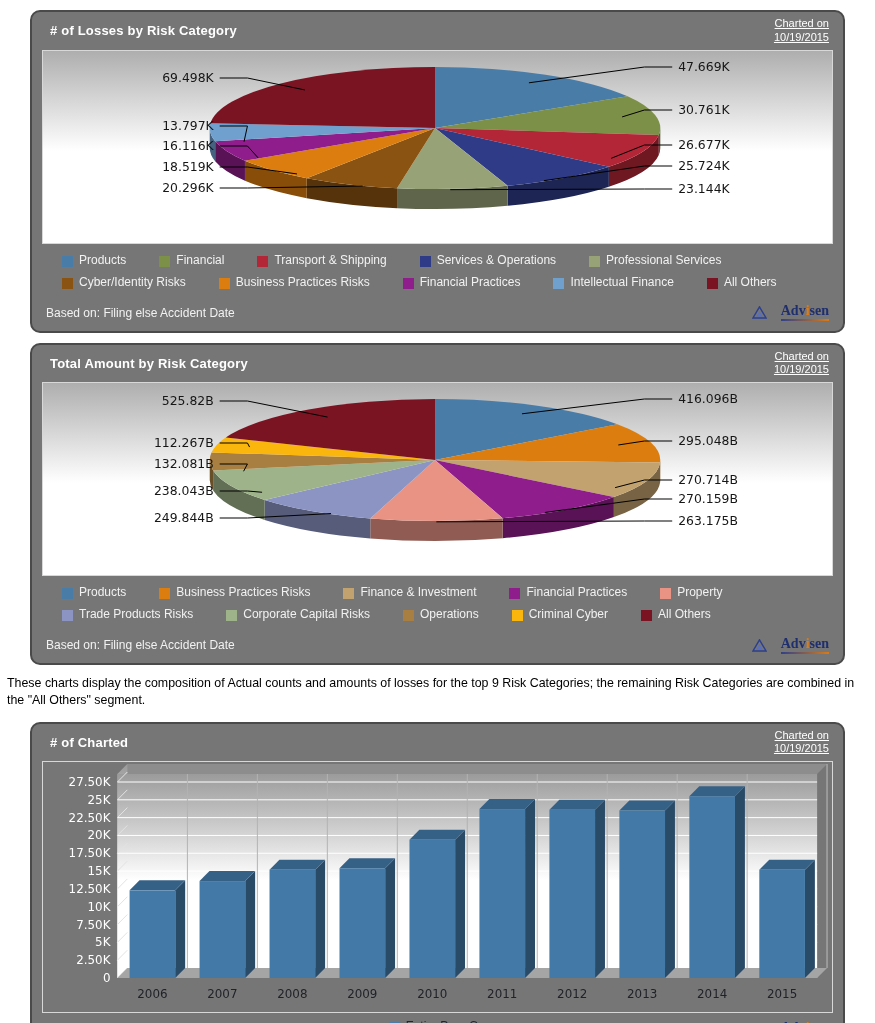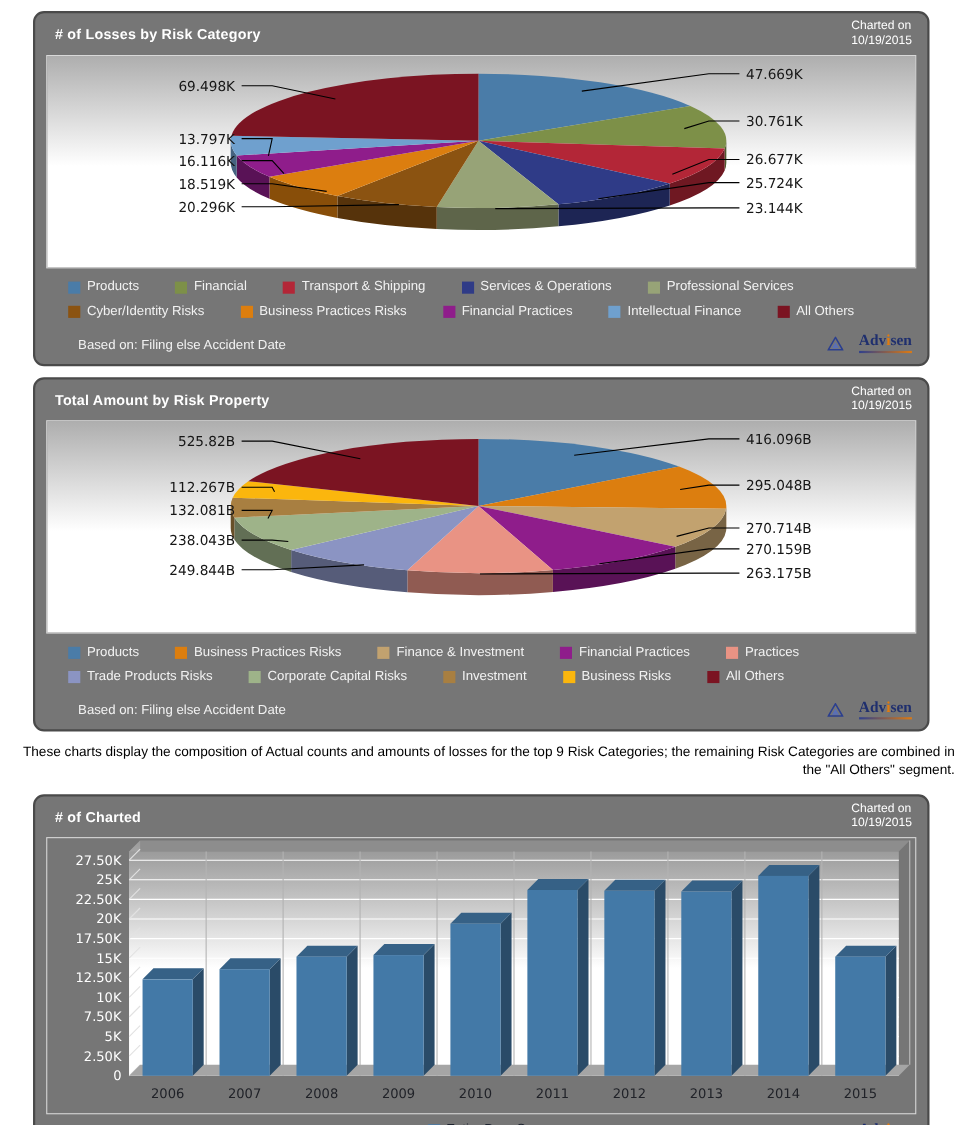--- a/index.html
+++ b/index.html
@@ -1,38 +1,38 @@
 <!DOCTYPE html>
 <html><head>
 <meta charset="utf-8">
 <style>
   html,body{margin:0;padding:0;background:#ffffff;}
   body{width:875px;height:1023px;font-family:"Liberation Sans",sans-serif;-webkit-font-smoothing:antialiased;}
   .panel{margin:0 30px 10px 30px;background:#767676;border:2px solid #4a4a4a;border-radius:10px;overflow:hidden;}
   .panel.first{margin-top:10px;}
   .panel-head{display:flex;justify-content:space-between;align-items:flex-start;padding:7px 14px 5px 14px;}
   .panel-title{margin:4px;font-size:13px;font-weight:bold;color:#ffffff;letter-spacing:.2px;}
-  .charted{font-size:11px;color:#ffffff;text-align:left;line-height:1.25;margin-top:-2px;}
+  .charted{font-size:11px;color:#ffffff;text-align:right;line-height:1.25;margin-top:-2px;text-decoration:underline;}
   .chart-area{margin:0 10px;border:1px solid #d8d8d8;position:relative;}
   .pie-area{height:192px;background:linear-gradient(#aeaeae,#ffffff 52%,#ffffff);}
   .bar-area{height:250px;background:#767676;}
   .chart-area svg{position:absolute;left:0;top:0;width:100%;height:100%;}
   svg text{font-family:"DejaVu Sans","Liberation Sans",sans-serif;}
   .legend{padding:9px 14px 0 14px;}
   .legend-row{display:flex;gap:17px;margin-bottom:8px;align-items:center;flex-wrap:nowrap;}
   .li{display:inline-flex;align-items:flex-end;font-size:12px;color:#f2f2f2;white-space:nowrap;padding-left:16px;}
   .sw{width:11px;height:11px;display:inline-block;margin-right:6px;flex:none;}
   .panel-foot{position:relative;display:flex;justify-content:space-between;align-items:center;padding:6px 14px 8px 14px;min-height:20px;}
-  .basedon{font-size:12px;color:#f2f2f2;margin-left:25px;}
+  .basedon{font-size:12px;color:#f2f2f2;}
   .foot-legend{position:absolute;left:50%;top:6px;transform:translateX(-50%);}
   .foot-legend .li{color:#1e2430;}
   .advisen{display:inline-flex;align-items:center;gap:14px;}
   .adv-text{font-family:"Liberation Serif",serif;font-weight:bold;font-size:14px;color:#1f2f6e;line-height:1;border-bottom:2px solid;border-image:linear-gradient(to right,#2b3f8f,#e07b10) 1;padding-bottom:1px;}
   .adv-i{color:#e07b10;}
-  .note{margin:10px 7px 12px 7px;font-size:12.4px;color:#000;line-height:1.4;max-width:862px;text-align:right;}
+  .note{margin:10px 7px 12px 7px;font-size:12.4px;color:#000;line-height:1.4;max-width:862px;}
 </style>
 </head>
 <body>
 
 <section class="panel first">
   <div class="panel-head">
     <h2 class="panel-title"># of Losses by Risk Category</h2>
     <div class="charted">
       <div>Charted on</div>
       <div>10/19/2015</div>
@@ -133,21 +133,21 @@
         <polygon points="7.5,0.8 14,12 1,12" fill="none" stroke="#2b3f8f" stroke-width="1.4"></polygon>
         <polygon points="7.5,5 10.8,10.7 4.2,10.7" fill="#5a6fb5"></polygon>
       </svg>
       <span class="adv-text"><span>Adv</span><span class="adv-i">i</span><span>sen</span></span>
     </span>
   </div>
 </section>
 
 <section class="panel">
   <div class="panel-head">
-    <h2 class="panel-title">Total Amount by Risk Property</h2>
+    <h2 class="panel-title">Total Amount by Risk Category</h2>
     <div class="charted">
       <div>Charted on</div>
       <div>10/19/2015</div>
     </div>
   </div>
   <div class="chart-area pie-area">
     <svg id="pie1" viewBox="0 0 795 192" preserveAspectRatio="none">
         <path d="M 622 77 A 227 61 0 0 1 621.8147613071258 79.46382093320618 l 0 20 A 227 61 0 0 0 622 97 Z" fill="rgb(136,78,9)"></path>
         <path d="M 621.8147613071258 79.46382093320618 A 227 61 0 0 1 575.1956167790183 114.09785405237706 l 0 20 A 227 61 0 0 0 621.8147613071258 99.46382093320618 Z" fill="rgb(120,100,69)"></path>
         <path d="M 575.1956167790183 114.09785405237706 A 227 61 0 0 1 463.16008982408744 135.18521067487507 l 0 20 A 227 61 0 0 0 575.1956167790183 134.09785405237704 Z" fill="rgb(89,18,86)"></path>
@@ -200,39 +200,39 @@
         <span class="li">
           <span class="sw" style="background: rgb(194, 162, 111);"></span>
           <span>Finance &amp; Investment</span>
         </span>
         <span class="li">
           <span class="sw" style="background: rgb(143, 29, 139);"></span>
           <span>Financial Practices</span>
         </span>
         <span class="li">
           <span class="sw" style="background: rgb(233, 147, 132);"></span>
-          <span>Practices</span>
+          <span>Property</span>
         </span>
       </div>
       <div class="legend-row">
         <span class="li">
           <span class="sw" style="background: rgb(139, 148, 195);"></span>
           <span>Trade Products Risks</span>
         </span>
         <span class="li">
           <span class="sw" style="background: rgb(158, 179, 137);"></span>
           <span>Corporate Capital Risks</span>
         </span>
         <span class="li">
           <span class="sw" style="background: rgb(168, 127, 65);"></span>
-          <span>Investment</span>
+          <span>Operations</span>
         </span>
         <span class="li">
           <span class="sw" style="background: rgb(251, 182, 13);"></span>
-          <span>Business Risks</span>
+          <span>Criminal Cyber</span>
         </span>
         <span class="li">
           <span class="sw" style="background: rgb(123, 20, 34);"></span>
           <span>All Others</span>
         </span>
       </div>
     </div>
   <div class="panel-foot">
     <span class="basedon">Based on: Filing else Accident Date</span>
     <span class="advisen">

